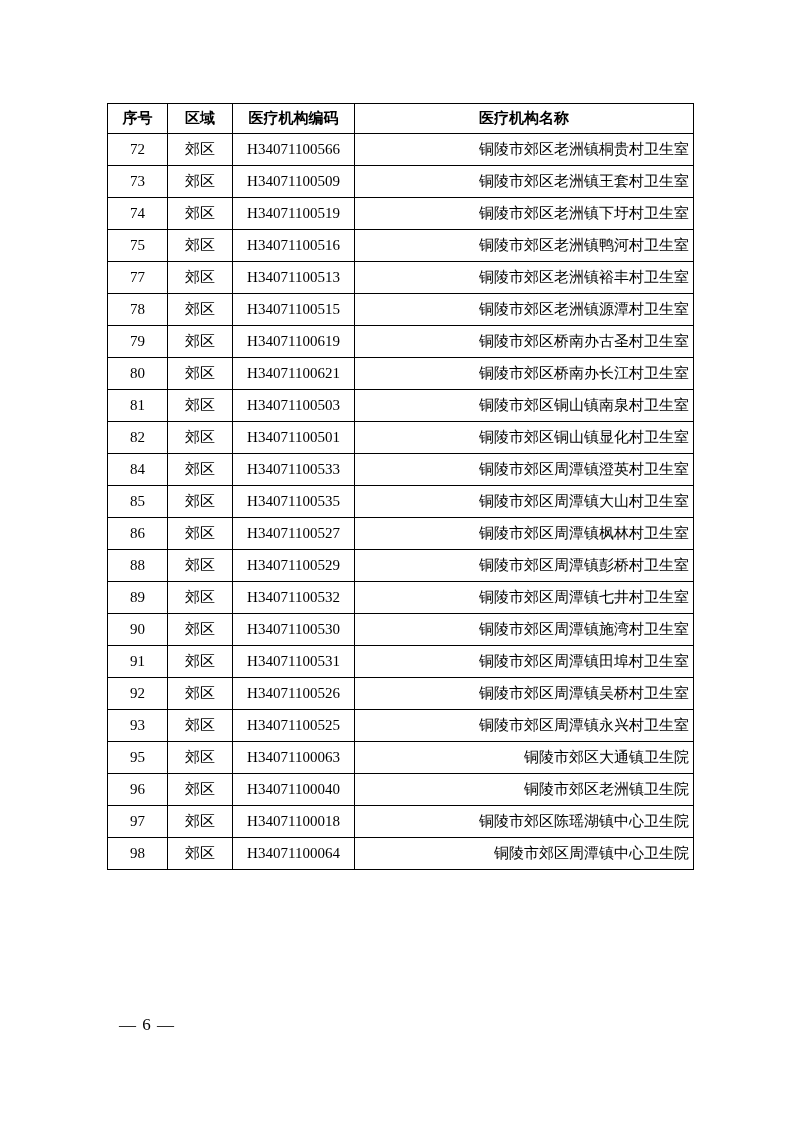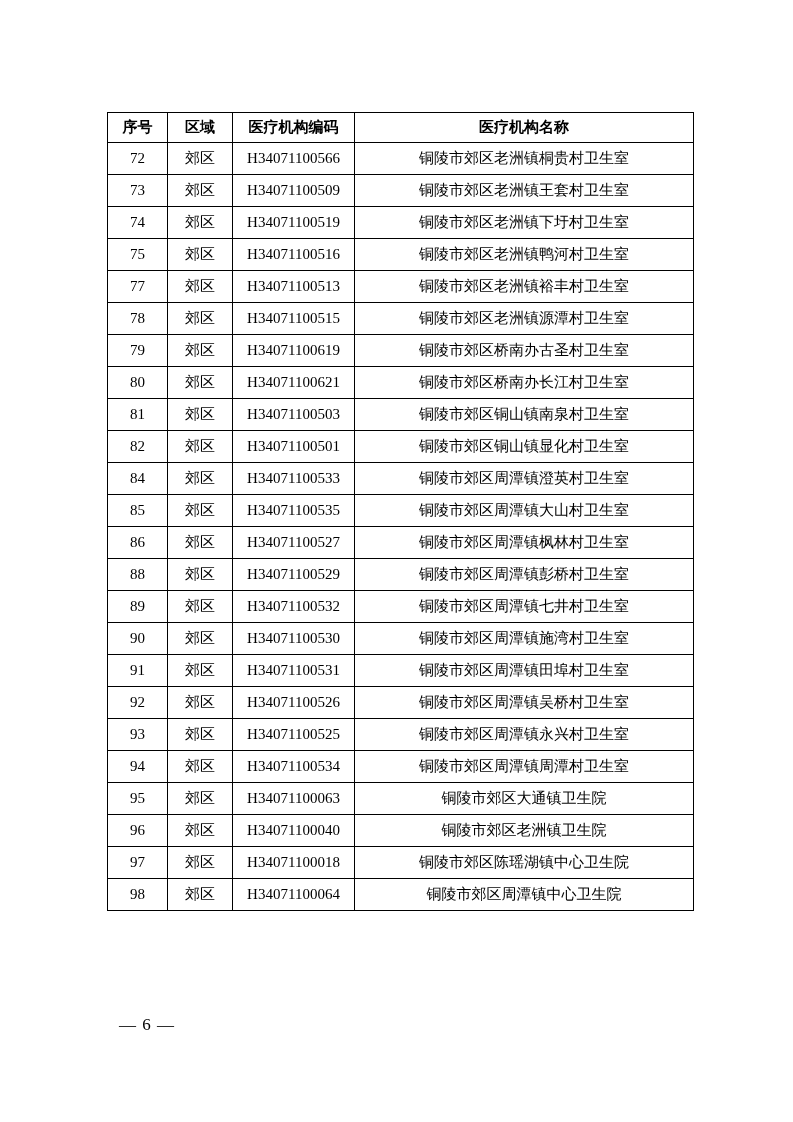--- a/index.html
+++ b/index.html
@@ -18,21 +18,21 @@
   .page {
     position: absolute;
     left: 0;
     top: 0;
     width: 793px;
     height: 1122px;
   }
   .table-wrap {
     position: absolute;
     left: 107px;
-    top: 112px;
+    top: 103px;
     width: 586px;
   }
   table.doc-table {
     border-collapse: collapse;
     width: 586px;
     table-layout: fixed;
   }
   table.doc-table col.c-seq { width: 60px; }
   table.doc-table col.c-area { width: 65px; }
   table.doc-table col.c-code { width: 122px; }
@@ -47,21 +47,21 @@
     padding: 0 4px;
     vertical-align: middle;
     font-weight: normal;
   }
   table.doc-table th {
     font-weight: bold;
     text-align: center;
     height: 29px;
   }
   td.seq, td.area, td.code { text-align: center; }
-  td.name { text-align: center; padding-left: 6px; }
+  td.name { text-align: right; padding-left: 6px; }
 
   .page-number {
     position: absolute;
     left: 107px;
     top: 1015px;
     width: 586px;
     text-align: left;
     padding-left: 12px;
     font-size: 17px;
     letter-spacing: 1px;
@@ -197,26 +197,20 @@
             <td class="code">H34071100526</td>
             <td class="name">铜陵市郊区周潭镇吴桥村卫生室</td>
           </tr>
           <tr>
             <td class="seq">93</td>
             <td class="area">郊区</td>
             <td class="code">H34071100525</td>
             <td class="name">铜陵市郊区周潭镇永兴村卫生室</td>
           </tr>
           <tr>
-            <td class="seq">94</td>
-            <td class="area">郊区</td>
-            <td class="code">H34071100534</td>
-            <td class="name">铜陵市郊区周潭镇周潭村卫生室</td>
-          </tr>
-          <tr>
             <td class="seq">95</td>
             <td class="area">郊区</td>
             <td class="code">H34071100063</td>
             <td class="name">铜陵市郊区大通镇卫生院</td>
           </tr>
           <tr>
             <td class="seq">96</td>
             <td class="area">郊区</td>
             <td class="code">H34071100040</td>
             <td class="name">铜陵市郊区老洲镇卫生院</td>

